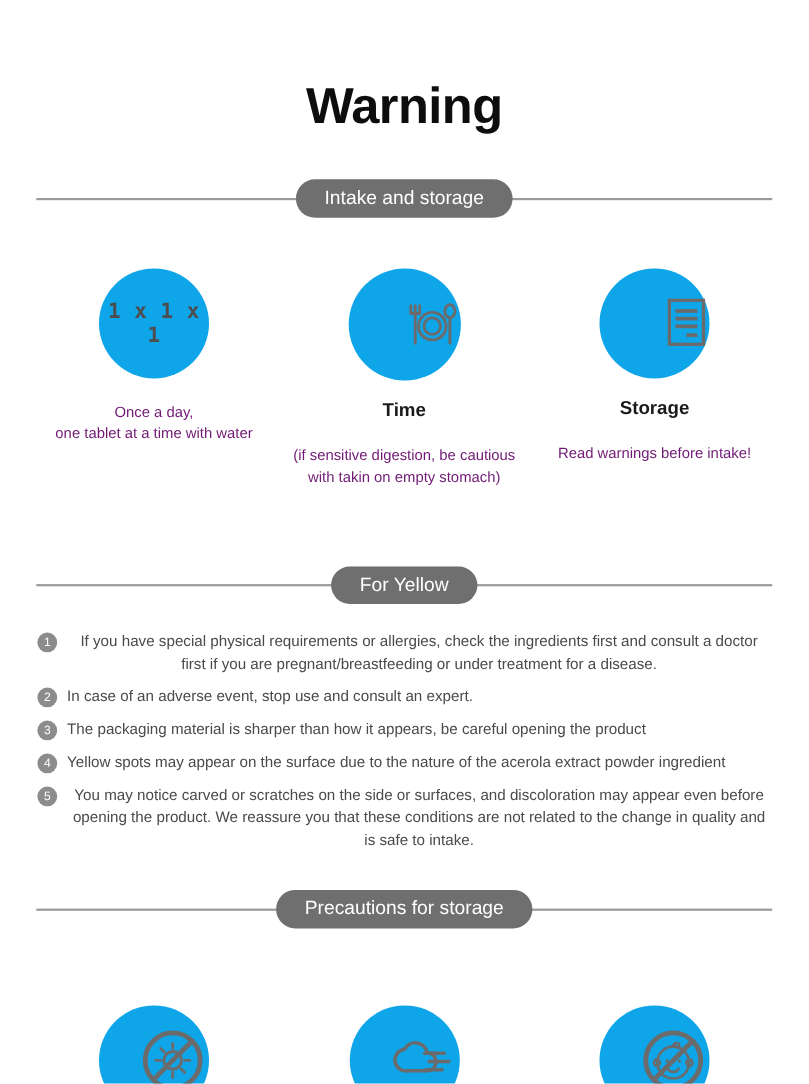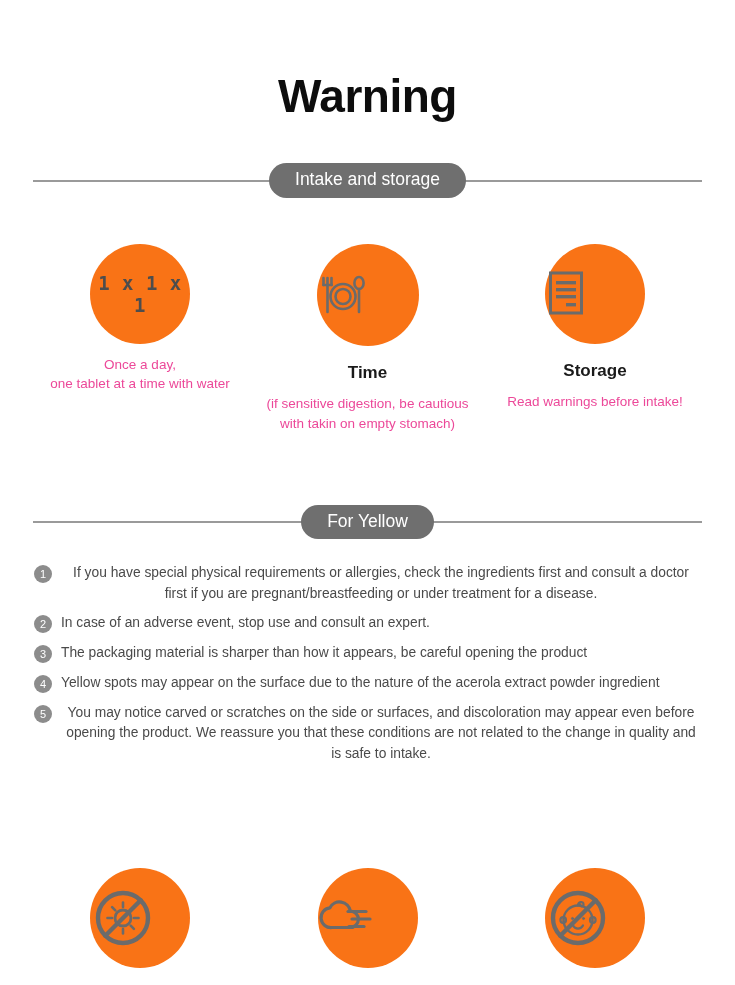--- a/index.html
+++ b/index.html
@@ -72,25 +72,25 @@
     box-sizing: border-box;
   }
   .icon-col {
     width: 208px;
     text-align: center;
   }
   .circle {
     width: 100px;
     height: 100px;
     border-radius: 50%;
-    background: #f97316;
+    background: #0ea5e9;
     margin: 0 auto;
     display: flex;
     align-items: center;
-    justify-content: flex-start;
+    justify-content: flex-end;
   }
   .circle-lg {
     width: 102px;
     height: 102px;
   }
   .txt-1x1x1 {
     font-family: "DejaVu Sans Mono", "Liberation Mono", monospace;
     font-weight: bold;
     font-size: 19px;
     color: #4d4d4d;
@@ -98,22 +98,22 @@
   }
   .icon-title {
     font-size: 17px;
     font-weight: bold;
     color: #1a1a1a;
     margin-top: 17px;
     line-height: 1.2;
   }
   .icon-desc {
     font-size: 13.5px;
-    color: #ec4899;
-    margin-top: 11px;
+    color: #701a75;
+    margin-top: 21px;
     line-height: 1.45;
   }
 
   
   .list {
     padding: 0 34px 0 34px;
     box-sizing: border-box;
   }
   .list-item {
     display: flex;
@@ -245,20 +245,24 @@
       <span class="list-text">Yellow spots may appear on the surface due to the nature of the acerola extract powder ingredient</span>
     </div>
     <div class="list-item">
       <span class="badge">5</span>
       <span class="list-text">You may notice carved or scratches on the side or surfaces, and discoloration may appear even before opening the product. We reassure you that these conditions are not related to the change in quality and is safe to intake.</span>
     </div>
   </div>
 
   <div class="spacer-sm"></div>
 
+  <div class="section-head">
+    <div class="rule"></div>
+    <span class="pill">Precautions for storage</span>
+  </div>
 
   <div class="spacer-lg"></div>
   <div class="spacer-sm"></div>
 
   <div class="icon-row">
 
     <div class="icon-col">
       <div class="circle">
         <svg width="66" height="66" viewBox="0 0 66 66">
           <g fill="none" stroke="#6b6b6b" stroke-linecap="round">

